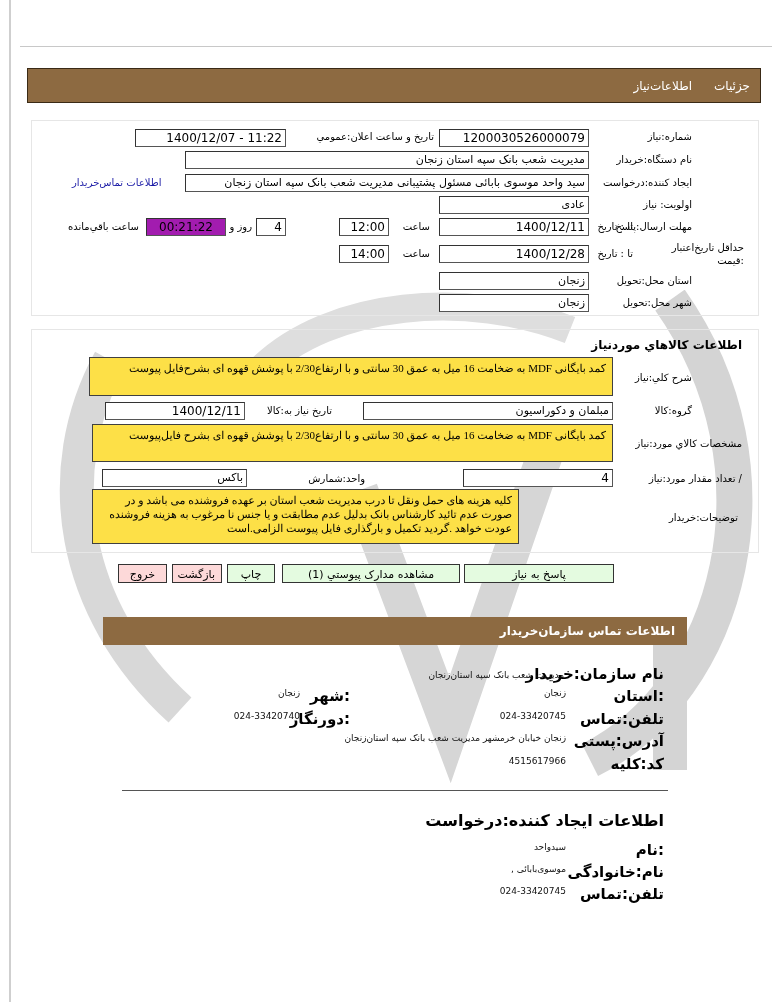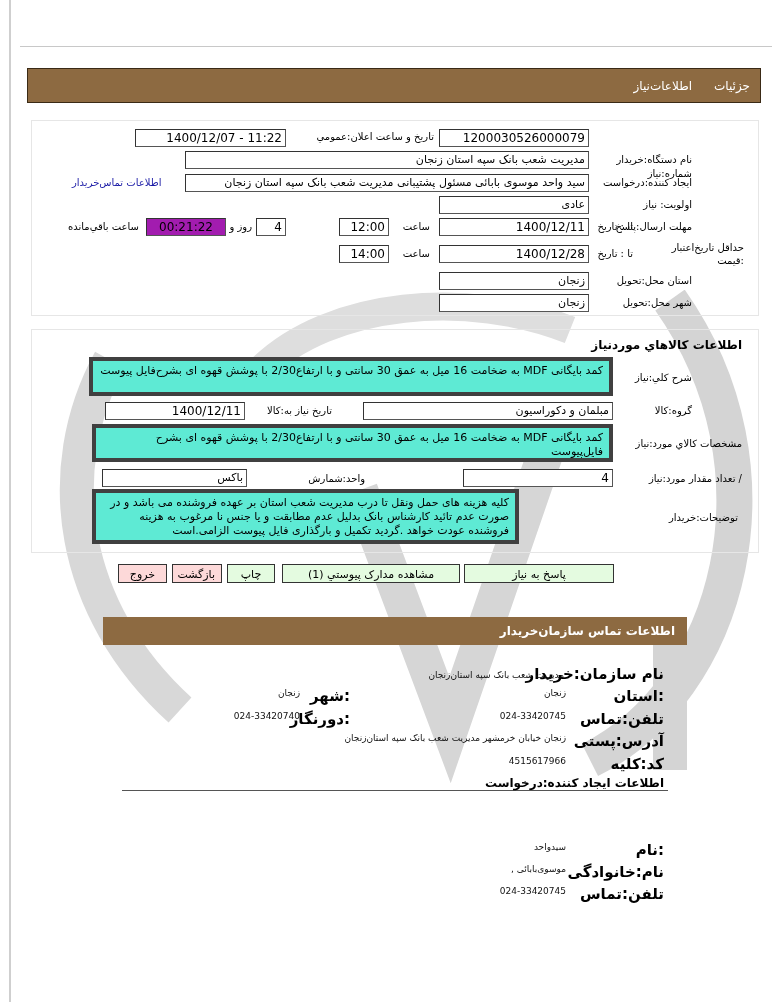--- a/index.html
+++ b/index.html
@@ -25,22 +25,22 @@
     .lbl { position:absolute; direction:rtl; text-align:right; font-size:10px; color:#000; white-space:nowrap; z-index:2; }
     .box {
       position:absolute; box-sizing:border-box; border:1px solid #555; border-top-color:#333; border-left-color:#333;
       background:#fff; height:18px; font-size:11px; line-height:16px;
       direction:rtl; text-align:right; padding:0 3px; white-space:nowrap; overflow:hidden; z-index:2;
     }
     .box.num { font-size:12px; }
     .box.ltr { direction:ltr; text-align:right; }
     .box.timer { background:#a21caf; text-align:center; }
     .multi {
-      position:absolute; box-sizing:border-box; border:4px solid #404040; background:#5eead4;
-      direction:rtl; text-align:right; padding:3px 6px; font-size:11px; line-height:14px; z-index:2;
+      position:absolute; box-sizing:border-box; border:1px solid #404040; background:#fde047;
+      direction:rtl; text-align:right; padding:3px 6px; font-size:11px; line-height:14px; z-index:2;font-family:Liberation Serif, serif;
     }
     .link { color:#1a1aa6; }
     .section-h { font-weight:bold; font-size:12px; }
 
     .btn {
       position:absolute; box-sizing:border-box; height:19px; border:1px solid #333;
       font-size:11px; line-height:17px; text-align:center; direction:rtl; cursor:pointer; z-index:2;
       font-family:"DejaVu Sans", sans-serif;
     }
     .btn.green { background:#e4fbe0; }
@@ -69,21 +69,21 @@
   <path d="M640 330 L 640 480" stroke="#d4d4d4" stroke-width="34" fill="none"></path>
 </svg>
 
 <div class="abs titlebar">
   <span>جزئيات</span>
   <span>اطلاعات‌نياز</span>
 </div>
 
 <div class="abs panel" style="left:31px;top:120px;width:728px;height:196px;"></div>
 
-<span class="lbl" style="right:80px;top:131px;margin-top:37px;">شماره‌:نياز</span>
+<span class="lbl" style="right:80px;top:131px;">شماره‌:نياز</span>
 <div class="box ltr num" style="left:439px;top:129px;width:150px;">1200030526000079</div>
 <span class="lbl" style="right:338px;top:131px;">تاريخ و ساعت اعلان:عمومي</span>
 <div class="box ltr num" style="left:135px;top:129px;width:151px;">1400/12/07 - 11:22</div>
 
 <span class="lbl" style="right:80px;top:154px;">نام دستگاه‌:خريدار</span>
 <div class="box" style="left:185px;top:151px;width:404px;">مديريت شعب بانک سپه استان زنجان</div>
 
 <span class="lbl" style="right:80px;top:177px;">ايجاد کننده‌:درخواست</span>
 <div class="box" style="left:185px;top:174px;width:404px;">سید واحد موسوی بابائی  مسئول پشتیبانی  مدیریت شعب بانک سپه استان زنجان</div>
 <span class="lbl link" style="left:72px;top:177px;">اطلاعات تماس‌خريدار</span>
@@ -157,21 +157,21 @@
 <span class="c-val ltr" style="right:472px;top:711px;">024-33420740</span>
 
 <span class="c-lbl" style="right:108px;top:732px;">آدرس‌:پستی</span>
 <span class="c-val" style="right:206px;top:733px;">زنجان   خیابان خرمشهر   مدیریت شعب بانک سپه استان‌زنجان</span>
 
 <span class="c-lbl" style="right:108px;top:755px;">کد‌:کلیه</span>
 <span class="c-val ltr" style="right:206px;top:756px;">4515617966</span>
 
 <div class="abs divider"></div>
 
-<span class="c-lbl" style="right:108px;top:776px;font-size:12px;">اطلاعات ایجاد کننده‌:درخواست</span>
+<span class="c-lbl" style="right:108px;top:811px;font-size:16px;">اطلاعات ایجاد کننده‌:درخواست</span>
 
 <span class="c-lbl" style="right:108px;top:841px;">:نام</span>
 <span class="c-val" style="right:206px;top:842px;">سیدواحد</span>
 
 <span class="c-lbl" style="right:108px;top:863px;">نام‌:خانوادگی</span>
 <span class="c-val" style="right:206px;top:864px;">موسوی‌بابائی ,</span>
 
 <span class="c-lbl" style="right:108px;top:885px;">تلفن‌:تماس</span>
 <span class="c-val ltr" style="right:206px;top:886px;">024-33420745</span>
 

